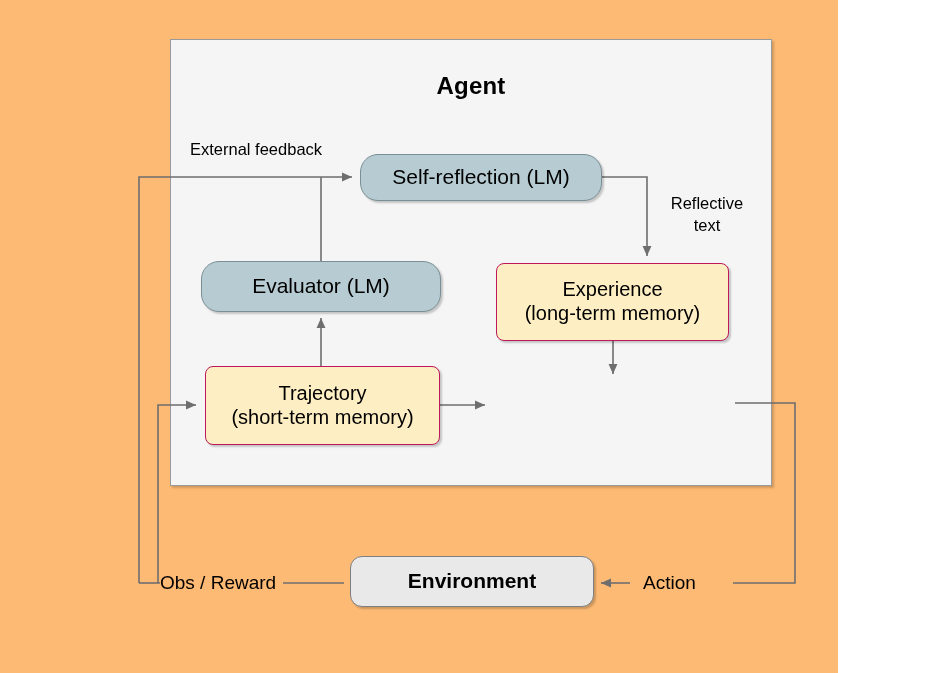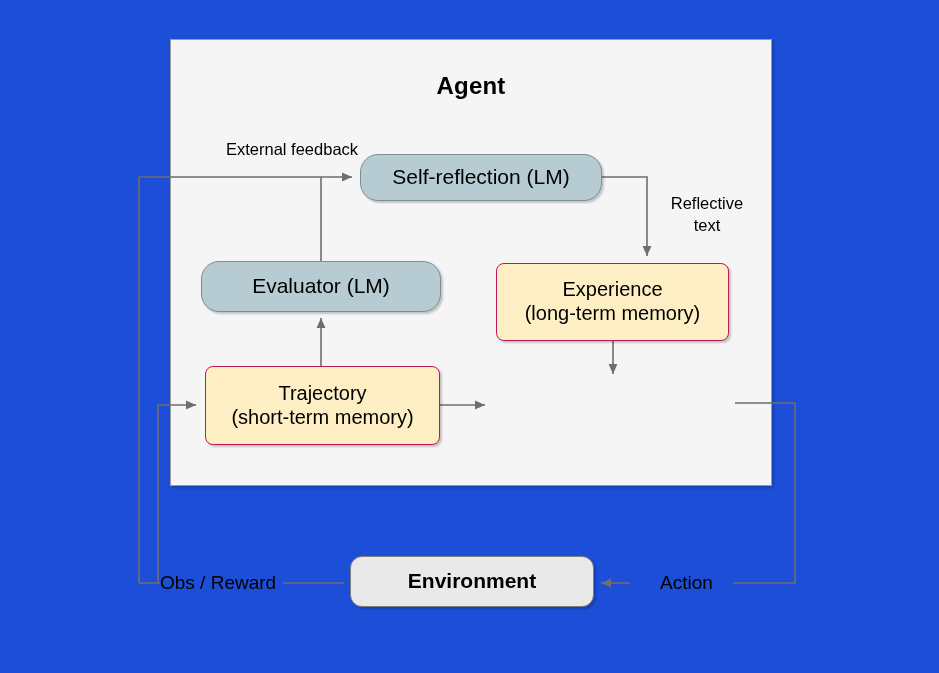--- a/index.html
+++ b/index.html
@@ -6,23 +6,23 @@
     margin: 0;
     padding: 0;
     background: #ffffff;
   }
   body {
     font-family: "Liberation Sans", sans-serif;
     -webkit-font-smoothing: antialiased;
   }
   #canvas {
     position: relative;
-    width: 939px;
+    width: 838px;
     height: 673px;
-    background: #1d4ed8;
+    background: #fdba74;
     overflow: hidden;
   }
   svg.wires {
     position: absolute;
     left: 0;
     top: 0;
     width: 939px;
     height: 673px;
     pointer-events: none;
   }
@@ -90,25 +90,25 @@
   #node-environment    { left: 350px; top: 556px; width: 244px; height: 51px; }
 
   .edge-label {
     position: absolute;
     color: #000000;
     font-size: 16.5px;
     line-height: 1.32;
     white-space: pre-line;
     background: transparent;
   }
-  #lbl-external  { left: 190px; top: 139px; text-align: left; margin-left: 36px; }
+  #lbl-external  { left: 190px; top: 139px; text-align: left; }
   #lbl-internal  { left: 236px; top: 200px; width: 86px; text-align: center; }
   #lbl-reflective{ left: 660px; top: 193px; width: 94px; text-align: center; }
   #lbl-obs       { left: 160px; top: 570px; font-size: 19px; text-align: left; }
-  #lbl-action    { left: 643px; top: 570px; font-size: 19px; text-align: left; margin-left: 17px; }
+  #lbl-action    { left: 643px; top: 570px; font-size: 19px; text-align: left; }
 </style>
 </head>
 <body>
 
 <div id="canvas">
 
   <div class="agent-frame"></div>
   <div class="agent-title">Agent</div>
 
   <svg class="wires" viewBox="0 0 939 673" xmlns="http://www.w3.org/2000/svg">

